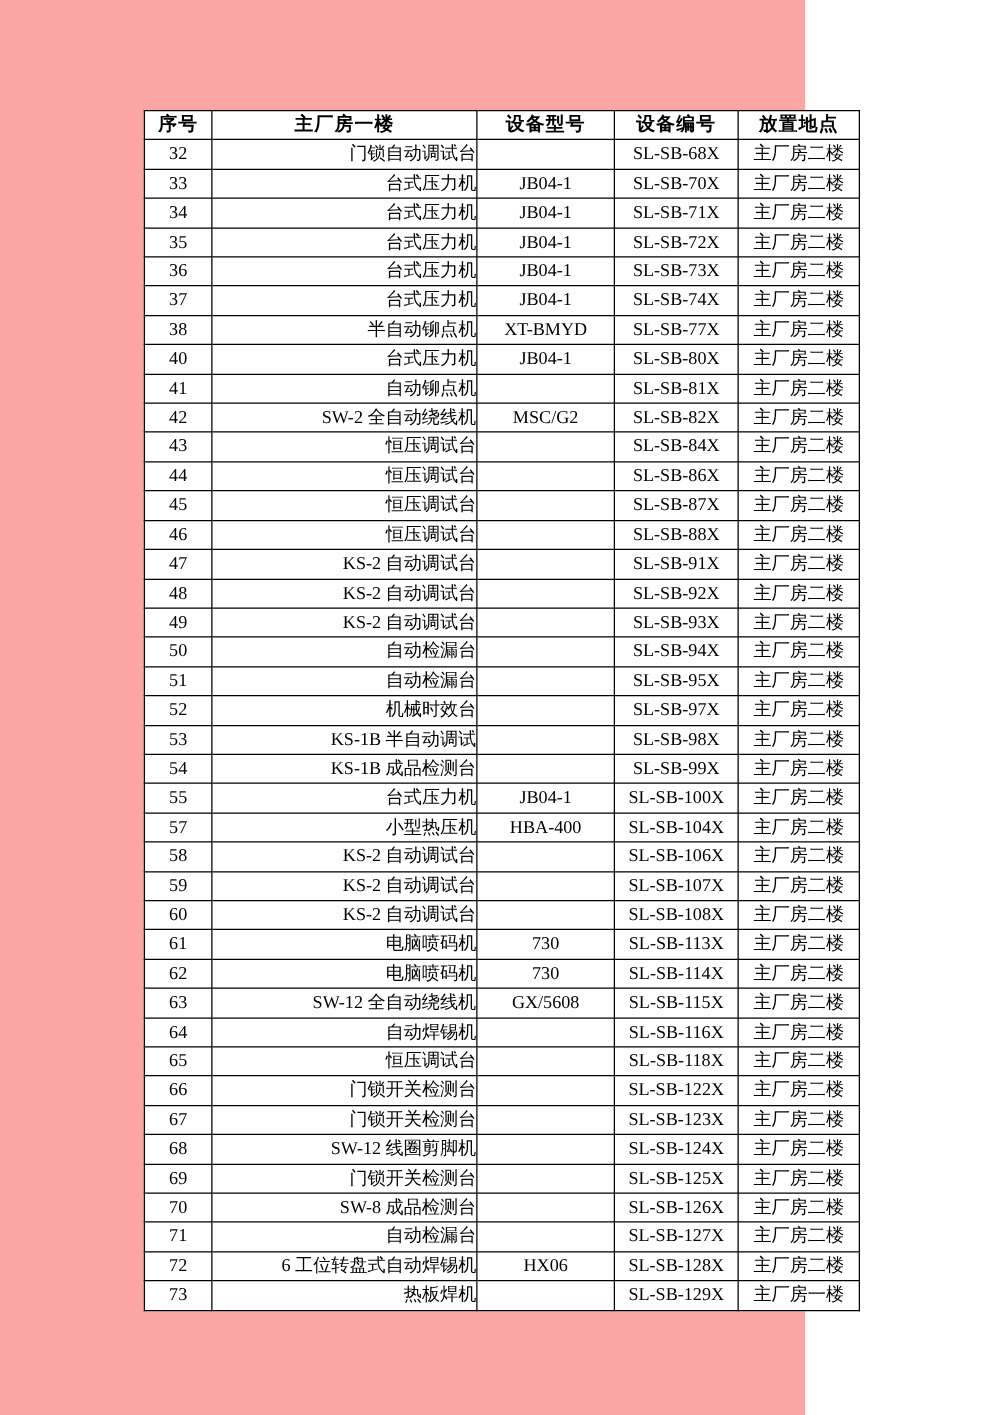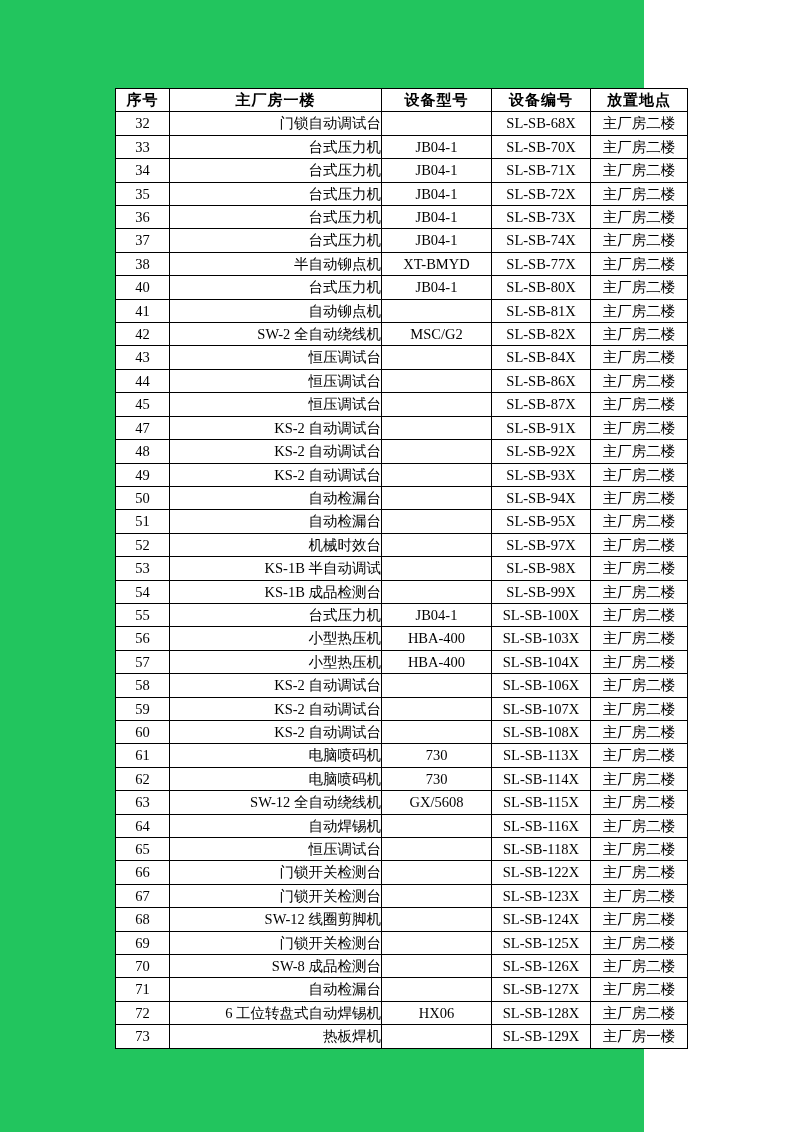--- a/index.html
+++ b/index.html
@@ -14,21 +14,21 @@
     color: #000000;
     position: relative;
     overflow: hidden;
   }
   .page {
     position: absolute;
     left: 0;
     top: 0;
     width: 644px;
     height: 1132px;
-    background: #22c55e;
+    background: #fca5a5;
   }
   .table-wrap {
     position: absolute;
     left: 115px;
     top: 88px;
     width: 572px;
   }
   table.equip {
     border-collapse: collapse;
     width: 572px;
@@ -193,20 +193,27 @@
             <td class="col-loc">主厂房二楼</td>
           </tr>
           <tr>
             <td class="col-no">45</td>
             <td class="col-name">恒压调试台</td>
             <td class="col-model"></td>
             <td class="col-code">SL-SB-87X</td>
             <td class="col-loc">主厂房二楼</td>
           </tr>
           <tr>
+            <td class="col-no">46</td>
+            <td class="col-name">恒压调试台</td>
+            <td class="col-model"></td>
+            <td class="col-code">SL-SB-88X</td>
+            <td class="col-loc">主厂房二楼</td>
+          </tr>
+          <tr>
             <td class="col-no">47</td>
             <td class="col-name">KS-2 自动调试台</td>
             <td class="col-model"></td>
             <td class="col-code">SL-SB-91X</td>
             <td class="col-loc">主厂房二楼</td>
           </tr>
           <tr>
             <td class="col-no">48</td>
             <td class="col-name">KS-2 自动调试台</td>
             <td class="col-model"></td>
@@ -253,27 +260,20 @@
             <td class="col-name">KS-1B 成品检测台</td>
             <td class="col-model"></td>
             <td class="col-code">SL-SB-99X</td>
             <td class="col-loc">主厂房二楼</td>
           </tr>
           <tr>
             <td class="col-no">55</td>
             <td class="col-name">台式压力机</td>
             <td class="col-model">JB04-1</td>
             <td class="col-code">SL-SB-100X</td>
-            <td class="col-loc">主厂房二楼</td>
-          </tr>
-          <tr>
-            <td class="col-no">56</td>
-            <td class="col-name">小型热压机</td>
-            <td class="col-model">HBA-400</td>
-            <td class="col-code">SL-SB-103X</td>
             <td class="col-loc">主厂房二楼</td>
           </tr>
           <tr>
             <td class="col-no">57</td>
             <td class="col-name">小型热压机</td>
             <td class="col-model">HBA-400</td>
             <td class="col-code">SL-SB-104X</td>
             <td class="col-loc">主厂房二楼</td>
           </tr>
           <tr>

